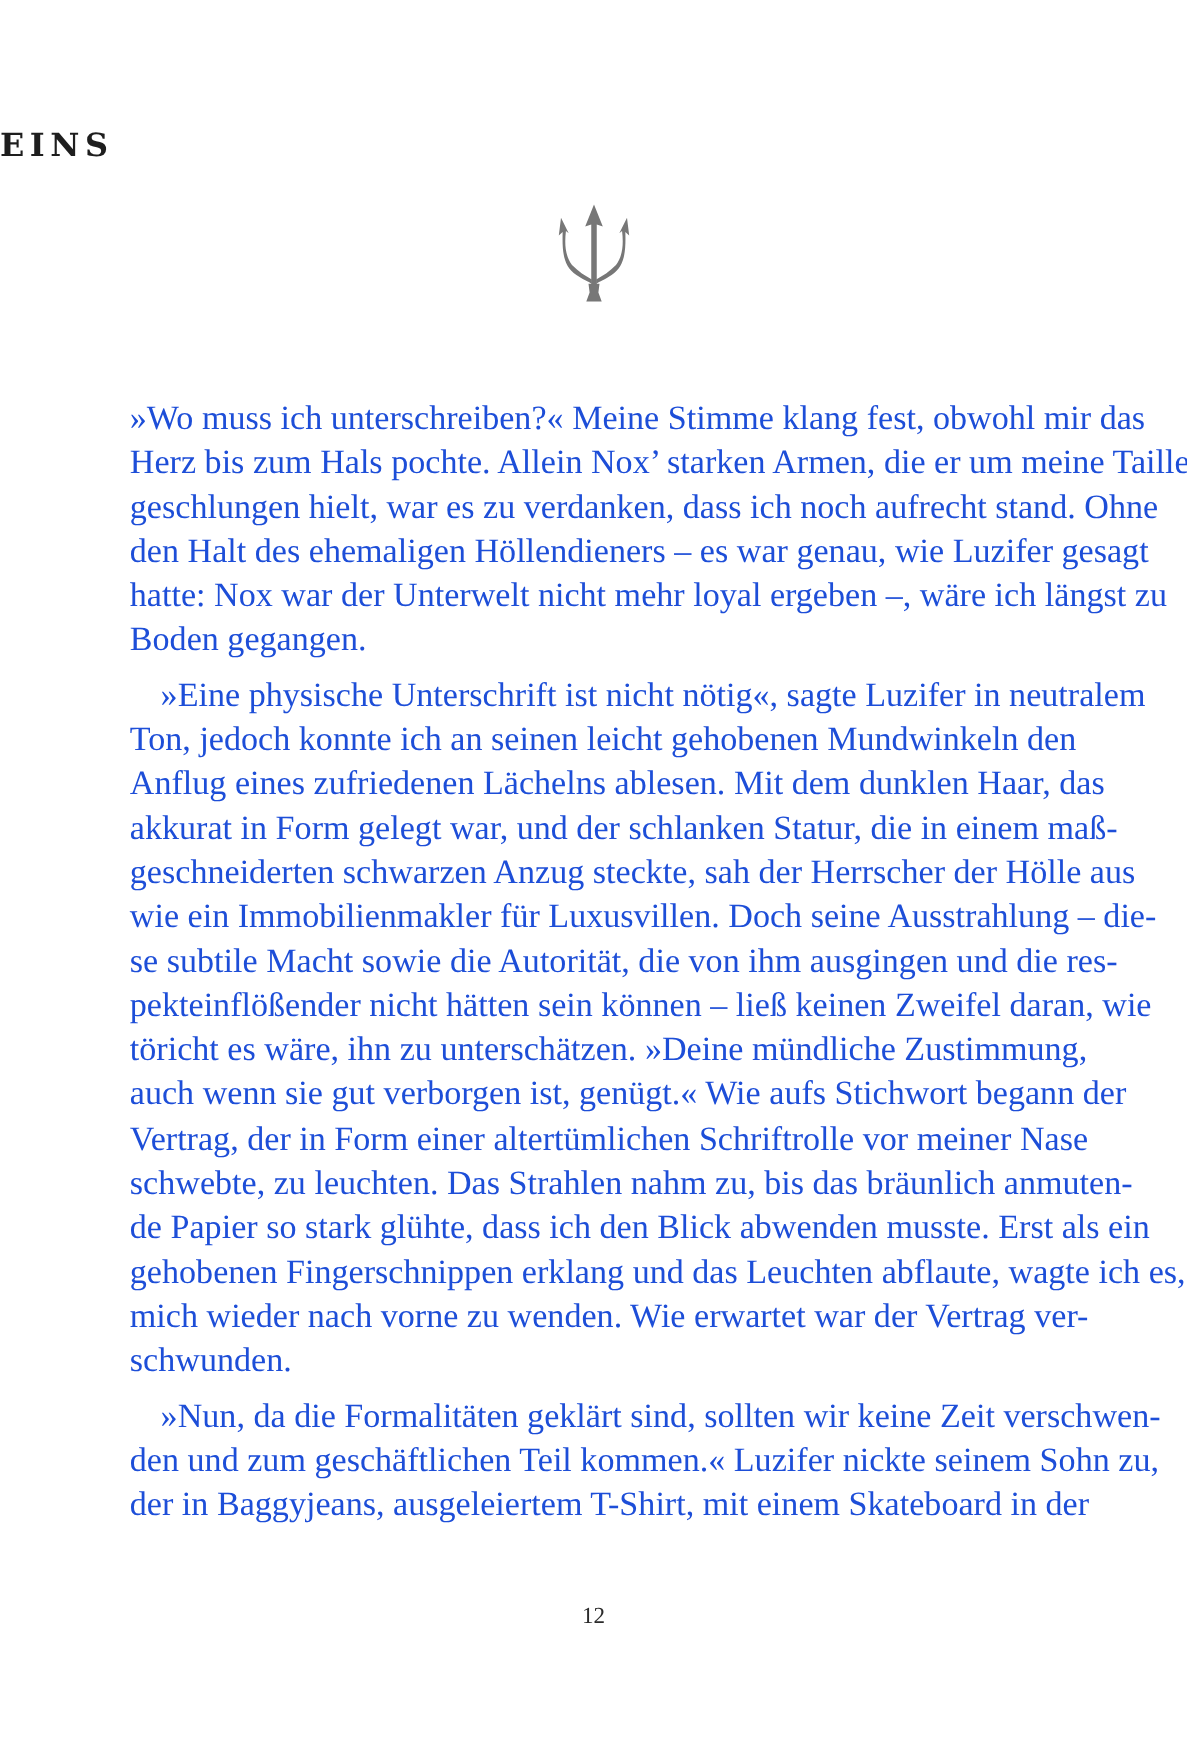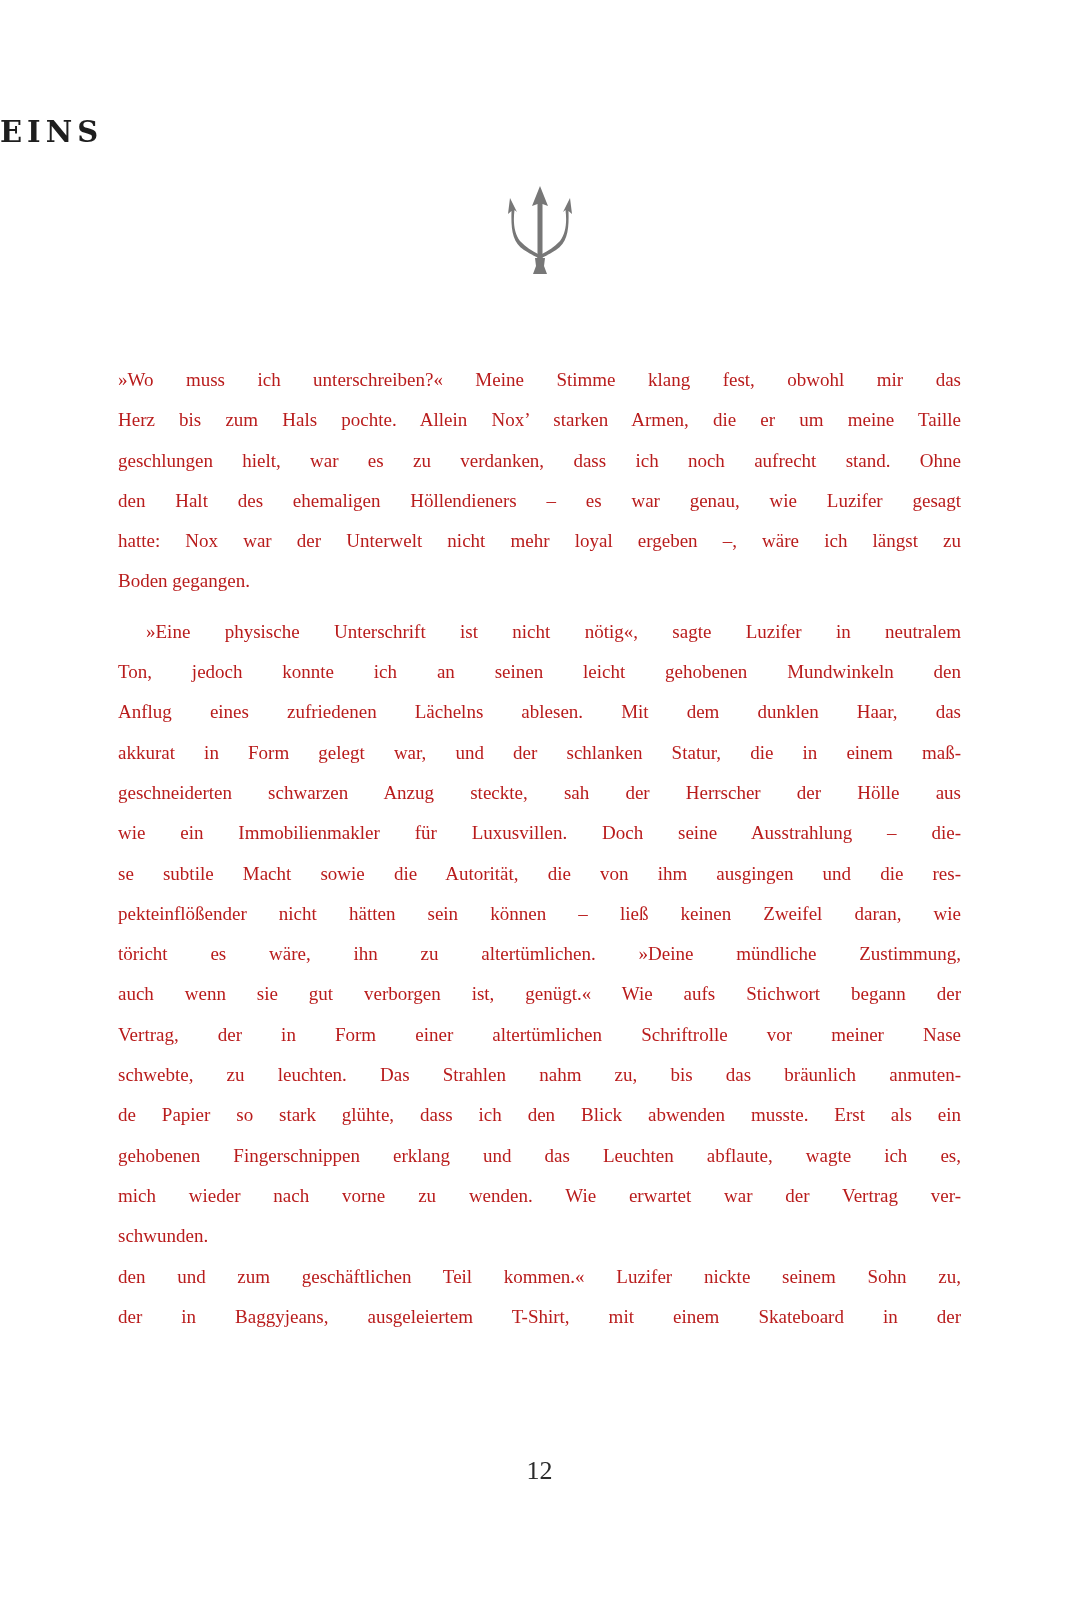--- a/index.html
+++ b/index.html
@@ -38,42 +38,42 @@
   .body-text {
     position: absolute;
     left: 118px;
     top: 360px;
     width: 843px;
   }
   .line {
     height: 40.3px;
     line-height: 40.3px;
     font-family: "Liberation Serif", "DejaVu Serif", serif;
-    font-size: 19px;
+    font-size: 31px;
     white-space: nowrap;
     text-align: justify;
     text-align-last: justify;
-    color: #b91c1c;
+    color: #1d4ed8;
   }
   .line.last {
     text-align: center;
     text-align-last: left;
   }
   .line.indent {
     padding-left: 28px;
     margin-top: 10px;
   }
   .page-number {
     position: absolute;
     top: 1456px;
     left: 0;
     width: 1079px;
     text-align: center;
     font-family: "Liberation Serif", serif;
-    font-size: 26px;
+    font-size: 21px;
     color: #2b2b2b;
   }
 </style>
 </head>
 <body>
 
 <div>
 
   <div class="chapter-title">EINS</div>
 
@@ -103,31 +103,32 @@
 
     <div>
       <div class="line indent">»Eine physische Unterschrift ist nicht nötig«, sagte Luzifer in neutralem</div>
       <div class="line">Ton, jedoch konnte ich an seinen leicht gehobenen Mundwinkeln den</div>
       <div class="line">Anflug eines zufriedenen Lächelns ablesen. Mit dem dunklen Haar, das</div>
       <div class="line">akkurat in Form gelegt war, und der schlanken Statur, die in einem maß-</div>
       <div class="line">geschneiderten schwarzen Anzug steckte, sah der Herrscher der Hölle aus</div>
       <div class="line">wie ein Immobilienmakler für Luxusvillen. Doch seine Ausstrahlung – die-</div>
       <div class="line">se subtile Macht sowie die Autorität, die von ihm ausgingen und die res-</div>
       <div class="line">pekteinflößender nicht hätten sein können – ließ keinen Zweifel daran, wie</div>
-      <div class="line">töricht es wäre, ihn zu altertümlichen. »Deine mündliche Zustimmung,</div>
+      <div class="line">töricht es wäre, ihn zu unterschätzen. »Deine mündliche Zustimmung,</div>
       <div class="line">auch wenn sie gut verborgen ist, genügt.« Wie aufs Stichwort begann der</div>
       <div class="line">Vertrag, der in Form einer altertümlichen Schriftrolle vor meiner Nase</div>
       <div class="line">schwebte, zu leuchten. Das Strahlen nahm zu, bis das bräunlich anmuten-</div>
       <div class="line">de Papier so stark glühte, dass ich den Blick abwenden musste. Erst als ein</div>
       <div class="line">gehobenen Fingerschnippen erklang und das Leuchten abflaute, wagte ich es,</div>
       <div class="line">mich wieder nach vorne zu wenden. Wie erwartet war der Vertrag ver-</div>
       <div class="line last">schwunden.</div>
     </div>
 
     <div>
+      <div class="line indent">»Nun, da die Formalitäten geklärt sind, sollten wir keine Zeit verschwen-</div>
       <div class="line">den und zum geschäftlichen Teil kommen.« Luzifer nickte seinem Sohn zu,</div>
       <div class="line">der in Baggyjeans, ausgeleiertem T-Shirt, mit einem Skateboard in der</div>
     </div>
   </div>
 
   <div class="page-number">12</div>
 
 </div>
 
 </body></html>

